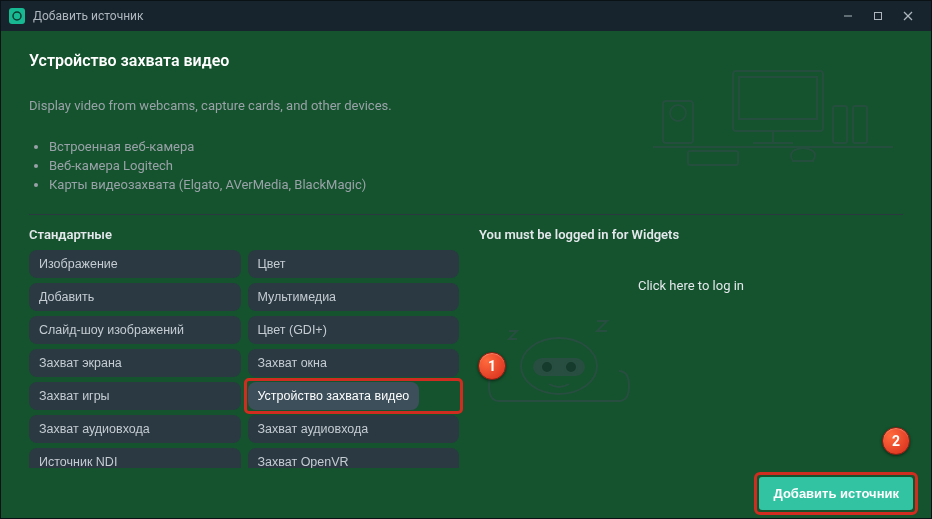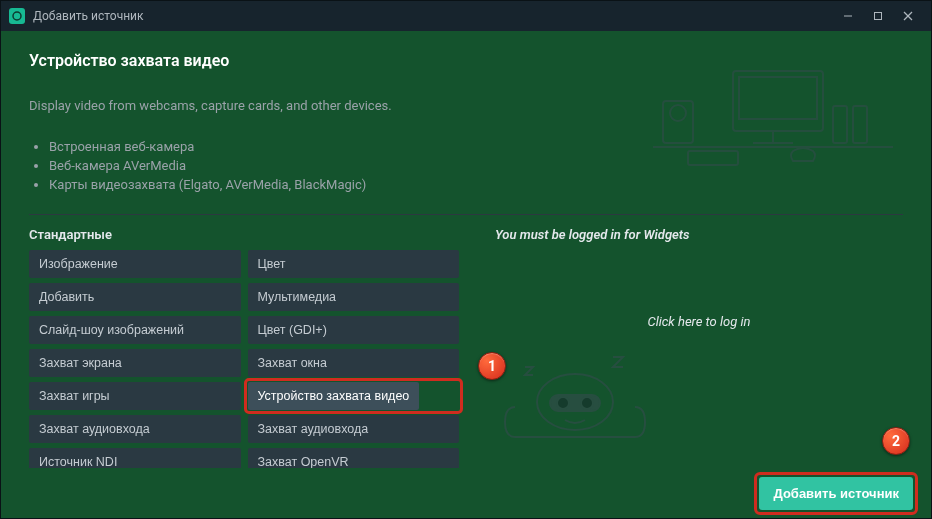--- a/index.html
+++ b/index.html
@@ -13,30 +13,30 @@
 .winctrl { width:30px; height:30px; display:flex; align-items:center; justify-content:center; color:#aeb6bd; cursor:pointer; }
 .content { flex:1; padding:20px 28px 12px 28px; overflow:auto; position:relative; }
 .header-row { display:flex; justify-content:space-between; align-items:flex-start; }
 .header-text h1 { color:#fff; font-size:16px; font-weight:600; margin-bottom:6px; }
 .header-text p { color:#9aa2a9; font-size:13px;margin-top:28px; }
 .illustration { width:260px; height:130px; opacity:0.45; }
 .examples { margin-top:26px; }
 .examples ul { list-style:disc; padding-left:20px; color:#9aa2a9; font-size:13px; }
 .examples li { margin-bottom:4px; }
 .sep { border:none; border-top:1px solid #2c3840; margin:18px 0 12px 0; }
-.columns { display:flex; gap:36px;justify-content:flex-end; }
+.columns { display:flex; gap:20px;justify-content:flex-end; }
 .left { flex:0 0 430px; }
-.right { flex:1; position:relative;font-style:italic; }
+.right { flex:1; position:relative; }
 .section-title { color:#e4e8ec; font-size:13px; font-weight:600; margin-bottom:8px; }
 .grid { display:grid; grid-template-columns:1fr 1fr; gap:5px 7px; }
-.src-btn { background:#2a3942; color:#c5ccd2; border:none; text-align:left; padding:7px 10px; font-size:12.5px; cursor:pointer; border-radius:2px; }
+.src-btn { background:#2a3942; color:#c5ccd2; border:none; text-align:left; padding:7px 10px; font-size:12.5px; cursor:pointer; border-radius:8px; }
 .src-btn.selected { background:#3d4f5a; color:#fff; }
 .selected-wrap { position:relative; }
 .selected-wrap::after { content:""; position:absolute; inset:-4px; border:3px solid #d02c1f; border-radius:5px; pointer-events:none; }
-.widgets-login { text-align:center; color:#e4e8ec; font-size:13px; margin-top:72px; cursor:pointer; }
+.widgets-login { text-align:center; color:#e4e8ec; font-size:13px; margin-top:36px; cursor:pointer; }
 .sleep-illustration { width:160px; height:120px; margin:18px auto 0; opacity:0.5; }
 .footer { height:50px; display:flex; align-items:center; justify-content:flex-end; padding:0 18px; }
 .add-btn { background:#31c3a2; color:#fff; border:none; padding:9px 14px; font-size:13px; font-weight:600; border-radius:3px; cursor:pointer; position:relative; }
 .add-btn-wrap { position:relative; }
 .add-btn-wrap::after { content:""; position:absolute; inset:-5px; border:3px solid #d02c1f; border-radius:6px; pointer-events:none; }
 .badge { position:absolute; width:28px; height:28px; border-radius:50%; background:radial-gradient(circle at 30% 30%,#ff6a3c,#d52b1c); color:#fff; font-weight:700; font-size:14px; display:flex; align-items:center; justify-content:center; border:1px solid #8f1c10; box-shadow:0 1px 3px rgba(0,0,0,0.5), inset 0 1px 1px rgba(255,255,255,0.3); }
 .badge1 { top:352px; left:478px; }
 .badge2 { top:427px; right:22px; }
 </style>
 </head>
@@ -71,21 +71,21 @@
   </div>
 
   <div class="content">
     <div class="header-row">
       <div class="header-text">
         <h1>Устройство захвата видео</h1>
         <p>Display video from webcams, capture cards, and other devices.</p>
         <div class="examples">
           <ul id="examples-list">
               <li>Встроенная веб-камера</li>
-              <li>Веб-камера AVerMedia</li>
+              <li>Веб-камера Logitech</li>
               <li>Карты видеозахвата (Elgato, AVerMedia, BlackMagic)</li>
             </ul>
         </div>
       </div>
       <svg class="illustration" viewBox="0 0 260 130">
         <g stroke="#3a4a54" stroke-width="2" fill="none">
           <rect x="90" y="20" width="90" height="60" rx="3"></rect>
           <rect x="96" y="26" width="78" height="42"></rect>
           <line x1="130" y1="80" x2="130" y2="92"></line>
           <line x1="110" y1="92" x2="150" y2="92"></line>

